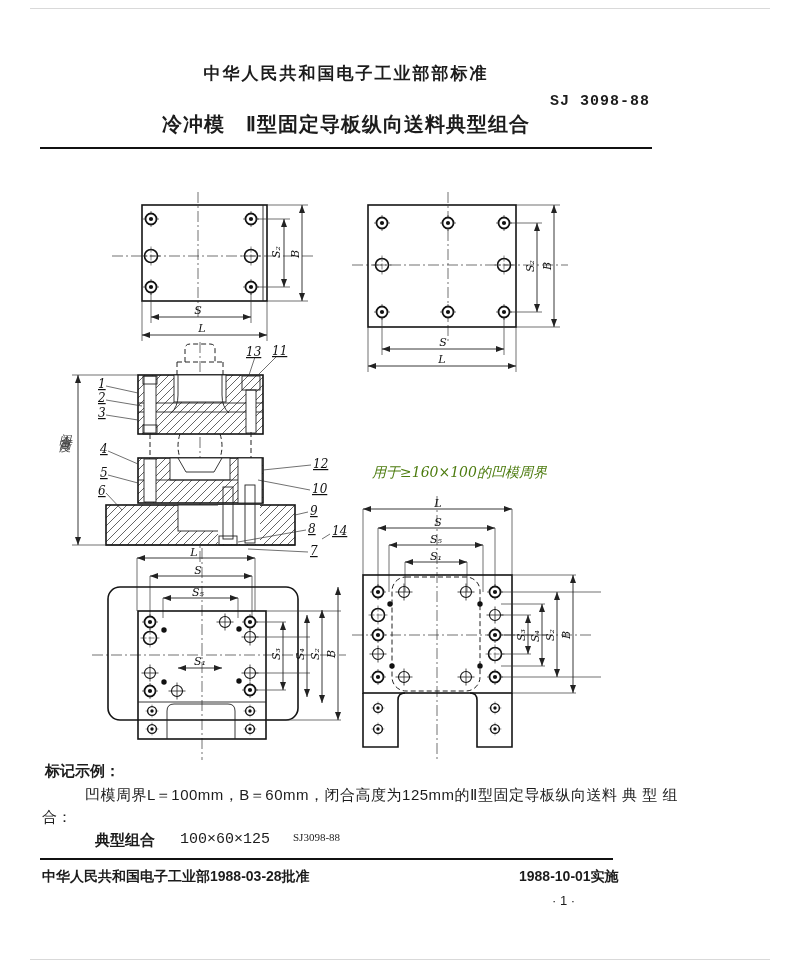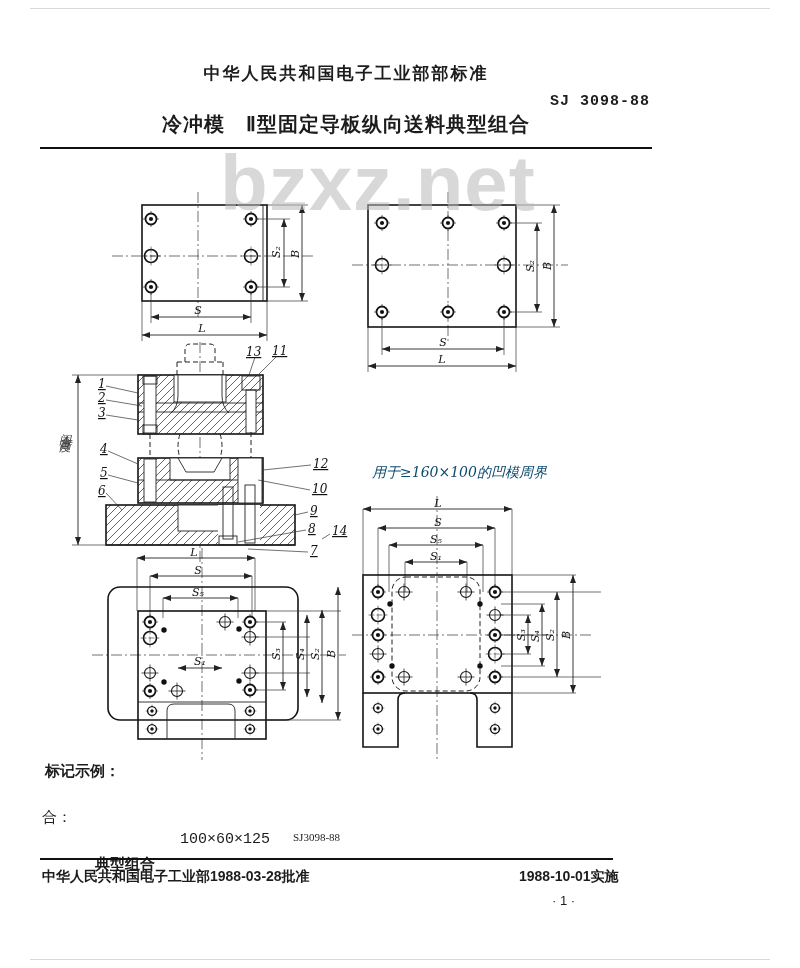--- a/index.html
+++ b/index.html
@@ -7,27 +7,27 @@
         font-family:"Liberation Sans",sans-serif;color:#1c1c1c;}
   .abs{position:absolute;}
   .edge{position:absolute;left:30px;right:30px;height:1px;background:#d9d9d9;}
   .hdr-org{top:62px;left:40px;width:612px;text-align:center;font-size:17px;font-weight:bold;letter-spacing:2px;}
   .hdr-no{top:93px;left:505px;font-size:15px;font-weight:bold;letter-spacing:1px;font-family:"Liberation Mono",monospace;margin-left:45px;}
   .hdr-title{top:111px;left:40px;width:612px;text-align:center;font-size:20px;font-weight:bold;letter-spacing:1px;}
   .rule1{top:147px;left:40px;width:612px;height:2px;background:#111;}
   .scope{top:159px;left:85px;font-size:15px;}
   .watermark{top:138px;left:220px;font-size:78px;font-weight:bold;letter-spacing:1px;
              color:#b9b9b9;opacity:0.55;z-index:6;pointer-events:none;}
-  .note{top:464px;left:372px;font-size:14px;font-style:italic;font-family:"DejaVu Serif",serif;color:#0c4a6e;}
+  .note{top:464px;left:372px;font-size:14px;font-style:italic;font-family:"DejaVu Serif",serif;color:#4d7c0f;}
   .vtext{top:424px;left:56px;height:92px;writing-mode:vertical-rl;font-size:12px;font-style:italic;
          font-family:"DejaVu Serif",serif;color:#444;letter-spacing:2px;}
   .mk-h{top:762px;left:45px;font-size:15px;font-weight:bold;}
   .mk-l1{top:786px;left:85px;font-size:15px;letter-spacing:0.5px;}
   .mk-l2{top:808px;left:42px;font-size:15px;}
-  .mk-d1{top:831px;left:95px;font-size:15px;font-weight:bold;margin-top:24px;}
+  .mk-d1{top:831px;left:95px;font-size:15px;font-weight:bold;}
   .mk-d2{top:831px;left:180px;font-size:15px;font-family:"Liberation Mono",monospace;}
   .mk-d3{top:831px;left:293px;font-size:11px;font-family:Liberation Serif, serif;}
   .rule2{top:858px;left:40px;width:573px;height:2px;background:#111;}
   .ft-l{top:868px;left:42px;font-size:14px;font-weight:bold;}
   .ft-r{top:868px;left:519px;font-size:14px;font-weight:bold;}
   .pgno{top:893px;left:552px;font-size:13px;}
   svg{position:absolute;overflow:visible;}
   svg text{font-family:"DejaVu Serif",serif;font-style:italic;fill:#111;}
   .dimtxt{font-size:11px;}
   .pn{font-size:12px;text-decoration:underline;}
@@ -72,21 +72,20 @@
     </defs>
   </svg>
 
   <div class="edge" style="top:8px"></div>
   <div class="edge" style="top:959px"></div>
 
   <div class="abs hdr-org">中华人民共和国电子工业部部标准</div>
   <div class="abs hdr-no">SJ 3098-88</div>
   <div class="abs hdr-title">冷冲模　Ⅱ型固定导板纵向送料典型组合</div>
   <div class="abs rule1"></div>
-  <div class="abs watermark">bzxz.net</div>
 
   <svg class="abs" style="left:118px;top:196px" width="210" height="150" viewBox="0 0 210 150">
     <line class="cl" x1="-6" y1="60" x2="196" y2="60"></line>
     <line class="cl" x1="80" y1="-4" x2="80" y2="122"></line>
     <rect class="ol" x="24" y="9" width="125" height="96"></rect>
     <line class="thin" x1="145" y1="9" x2="145" y2="105"></line>
     <use href="#holeScrew" x="33" y="23"></use>
     <use href="#holeScrew" x="33" y="91"></use>
     <use href="#holeScrew" x="133" y="23"></use>
     <use href="#holeScrew" x="133" y="91"></use>
@@ -278,20 +277,21 @@
     <text class="dimtxt" transform="translate(169,145) rotate(-90)">S₃</text>
     <line class="dim" x1="186" y1="108" x2="186" y2="170"></line>
     <text class="dimtxt" transform="translate(183,146) rotate(-90)">S₄</text>
     <line class="dim" x1="201" y1="96" x2="201" y2="181"></line>
     <text class="dimtxt" transform="translate(198,145) rotate(-90)">S₂</text>
     <line class="dim" x1="217" y1="79" x2="217" y2="197"></line>
     <text class="dimtxt" transform="translate(214,143) rotate(-90)">B</text>
   </svg>
 
   <div class="abs mk-h">标记示例：</div>
+  <div class="abs mk-l1">凹模周界L＝100mm，B＝60mm，闭合高度为125mm的Ⅱ型固定导板纵向送料 典 型 组</div>
   <div class="abs mk-l2">合：</div>
   <div class="abs mk-d1">典型组合</div>
   <div class="abs mk-d2">100×60×125</div>
   <div class="abs mk-d3">SJ3098-88</div>
 
   <div class="abs rule2"></div>
   <div class="abs ft-l">中华人民共和国电子工业部1988-03-28批准</div>
   <div class="abs ft-r">1988-10-01实施</div>
   <div class="abs pgno">· 1 ·</div>
 

